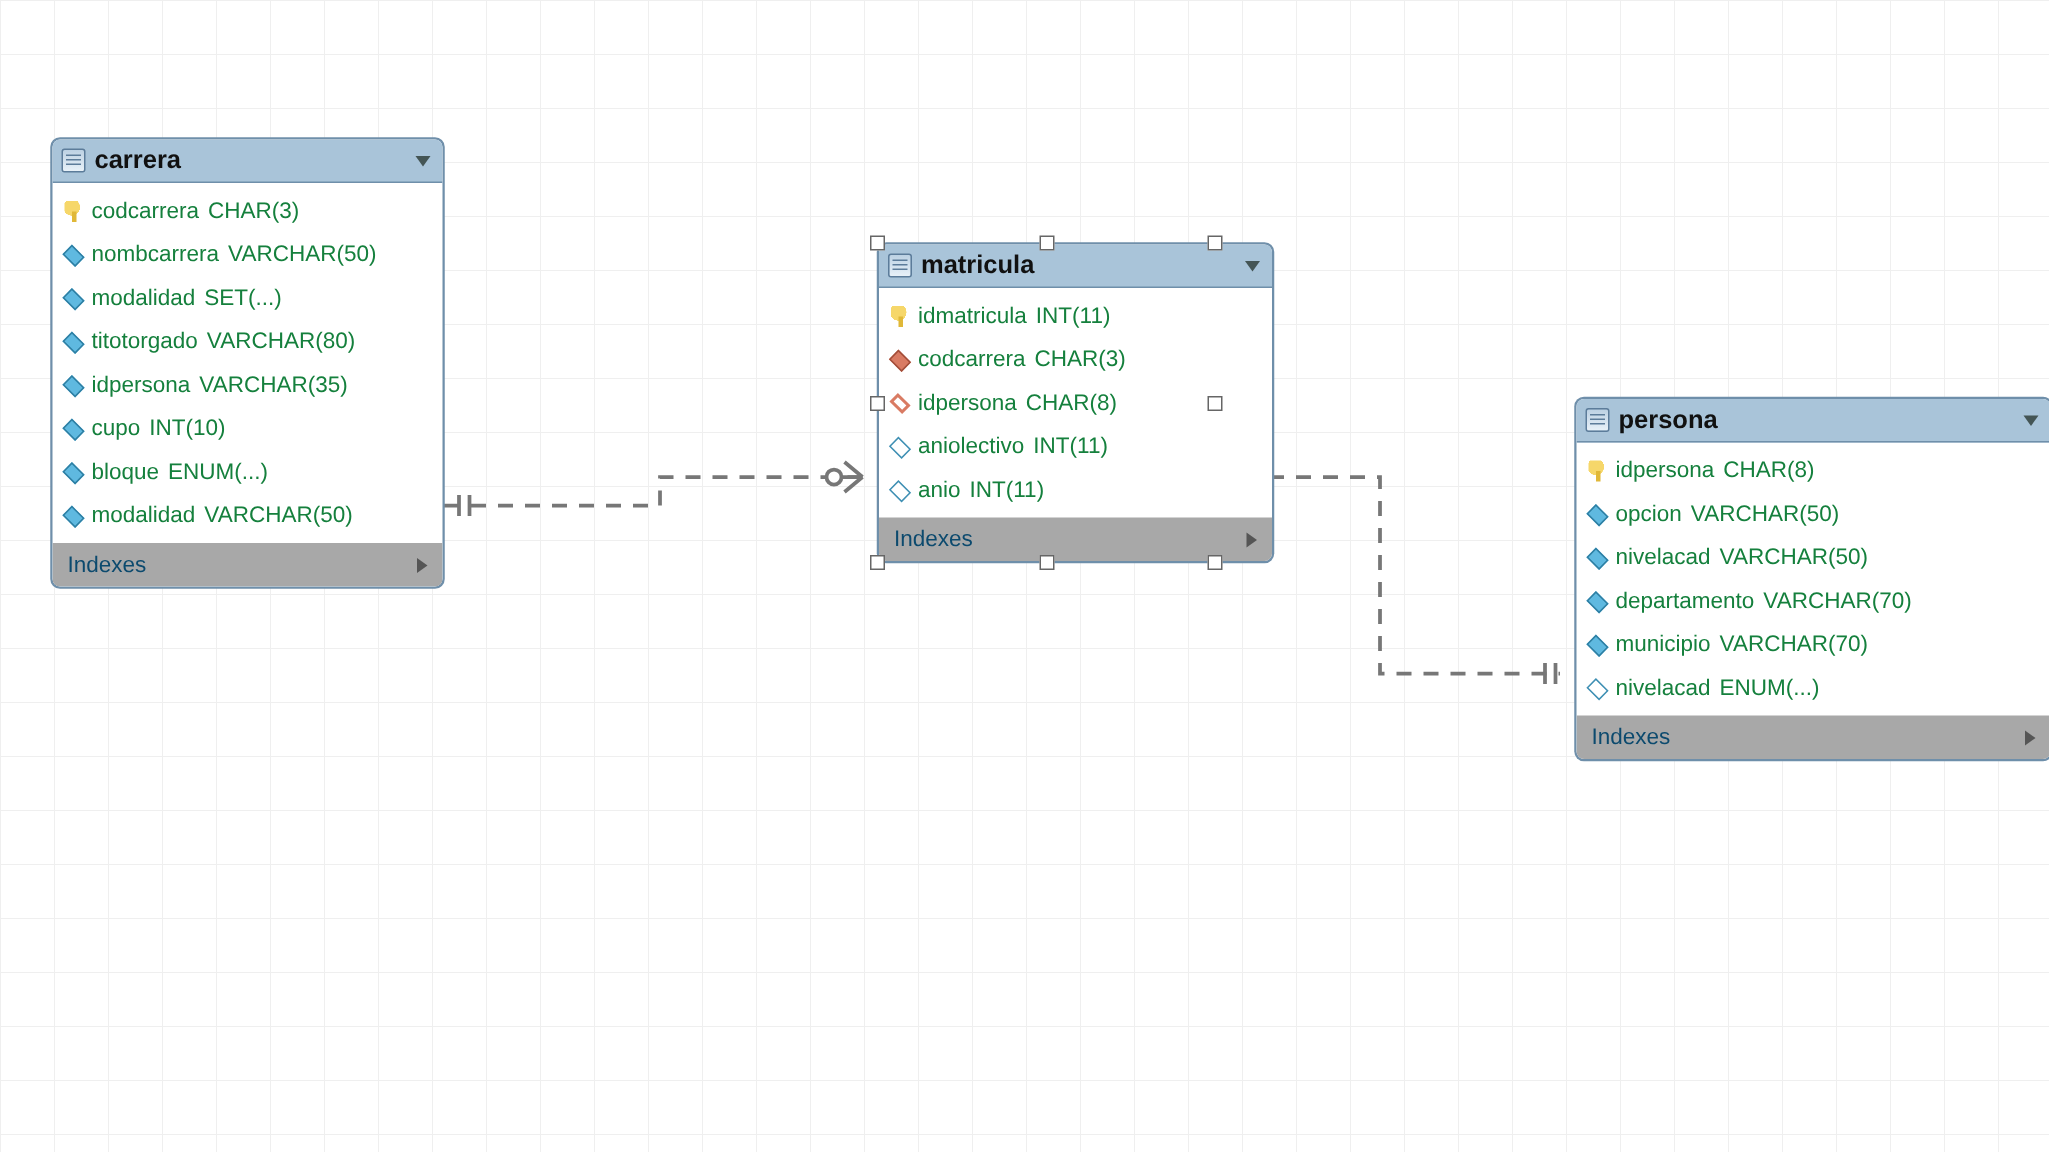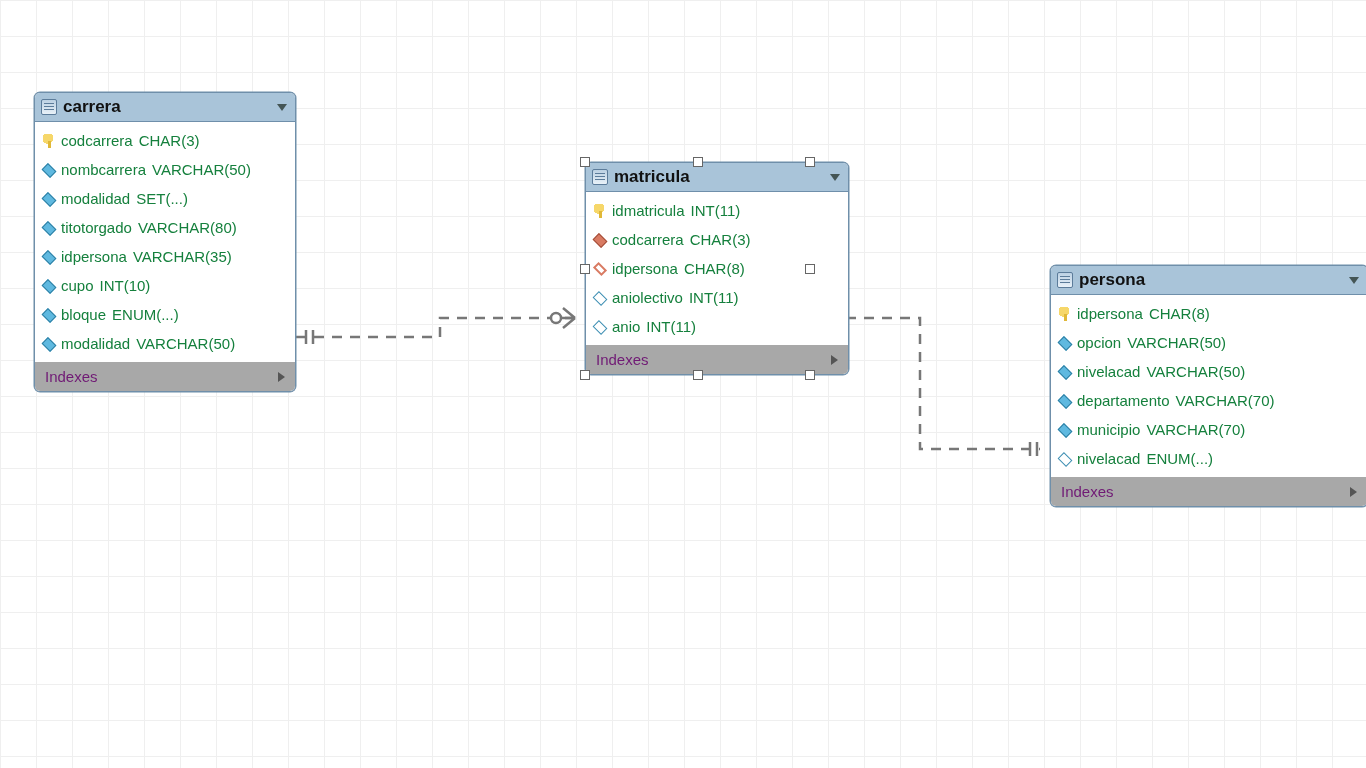--- a/index.html
+++ b/index.html
@@ -86,21 +86,21 @@
     content:""; position:absolute; left:5px; top:7px; width:3px; height:7px;
     background:#e0b838;
   }
   .ic-diamond-blue { transform: rotate(45deg); background:#5fb9e0; border:1px solid #2e7fa3; width:9px;height:9px; margin-top:1px;}
   .ic-diamond-open { transform: rotate(45deg); background:#fff; border:1px solid #3e8fb3; width:9px;height:9px; margin-top:1px;}
   .ic-diamond-red  { transform: rotate(45deg); background:#d97b63; border:1px solid #a24e3a; width:9px;height:9px; margin-top:1px;}
   .ic-diamond-red-ring { transform: rotate(45deg); background:#fff; border:2px solid #d97b63; width:8px;height:8px; margin-top:1px;}
 
   .indexes-bar {
     background:#a8a8a8;
-    color:#701a75;
+    color:#0c4a6e;
     font-size:15px;
     padding:6px 10px;
     display:flex;
     align-items:center;
     justify-content:space-between;
   }
   .indexes-bar .tri {
     width:0;height:0;
     border-top:5px solid transparent;
     border-bottom:5px solid transparent;

